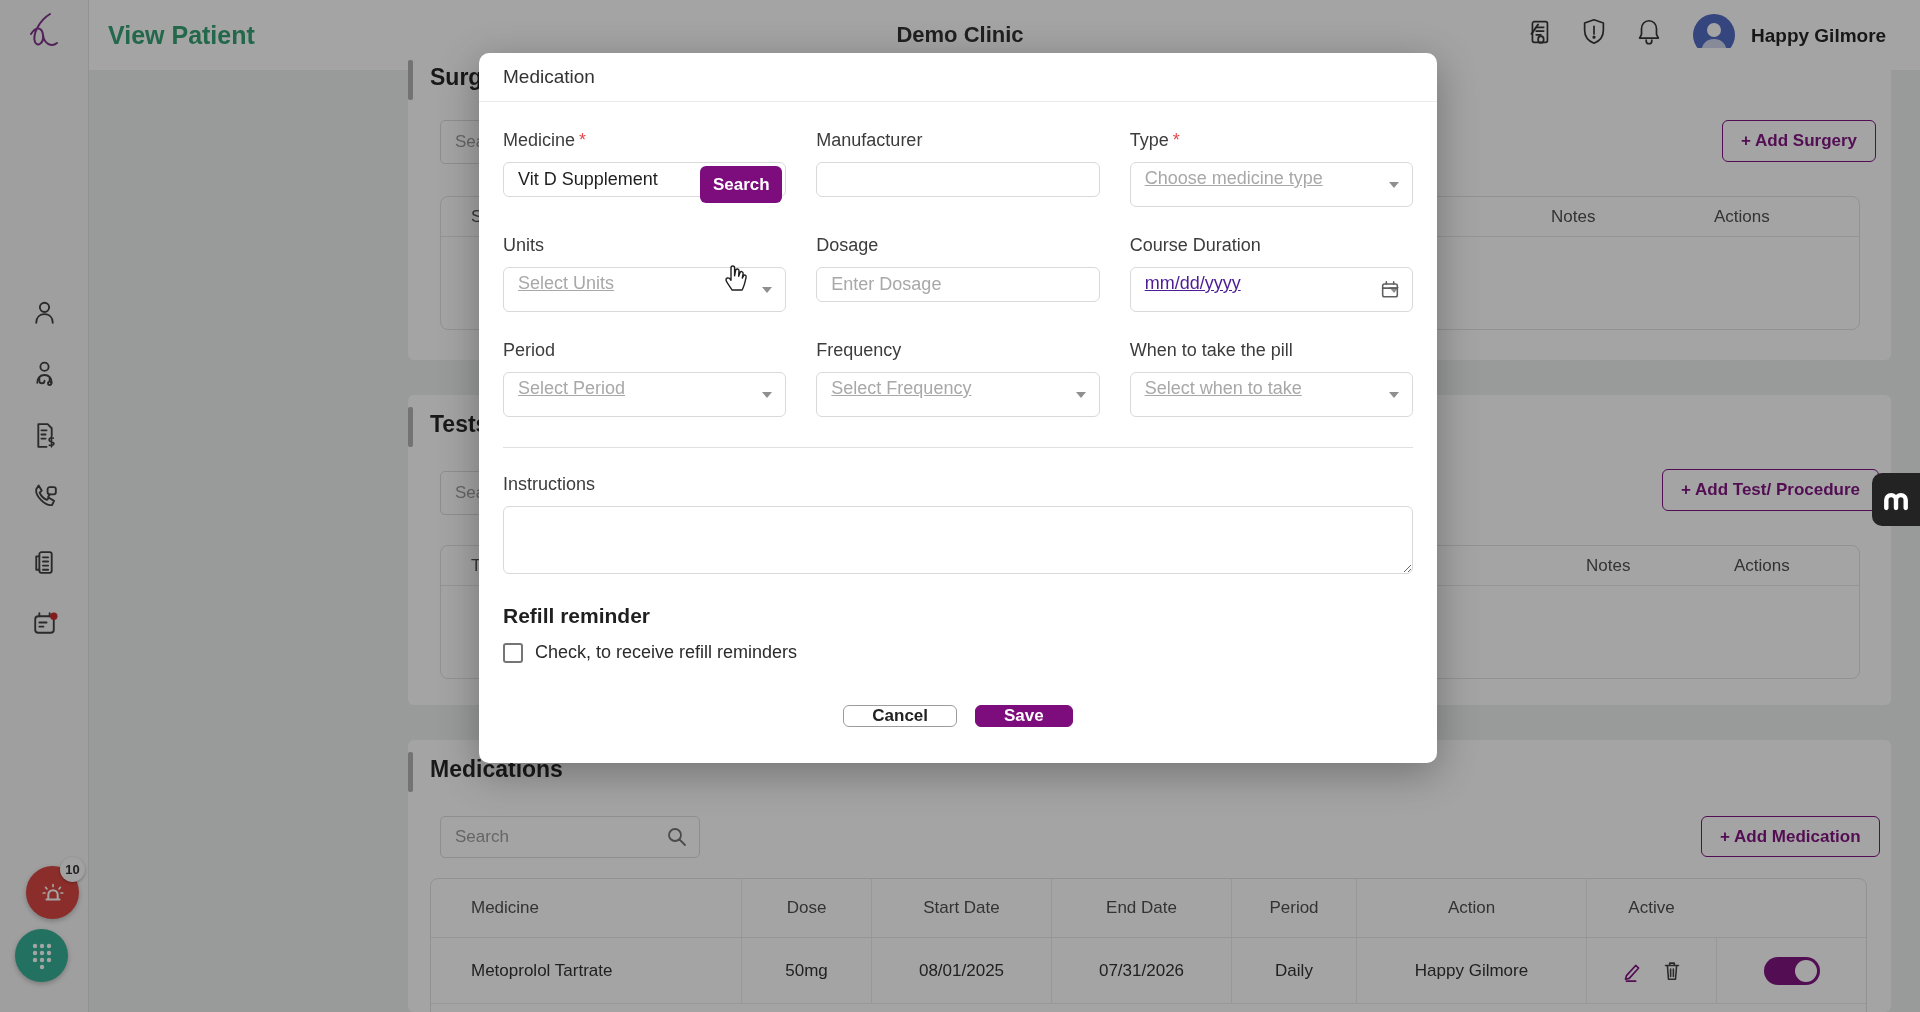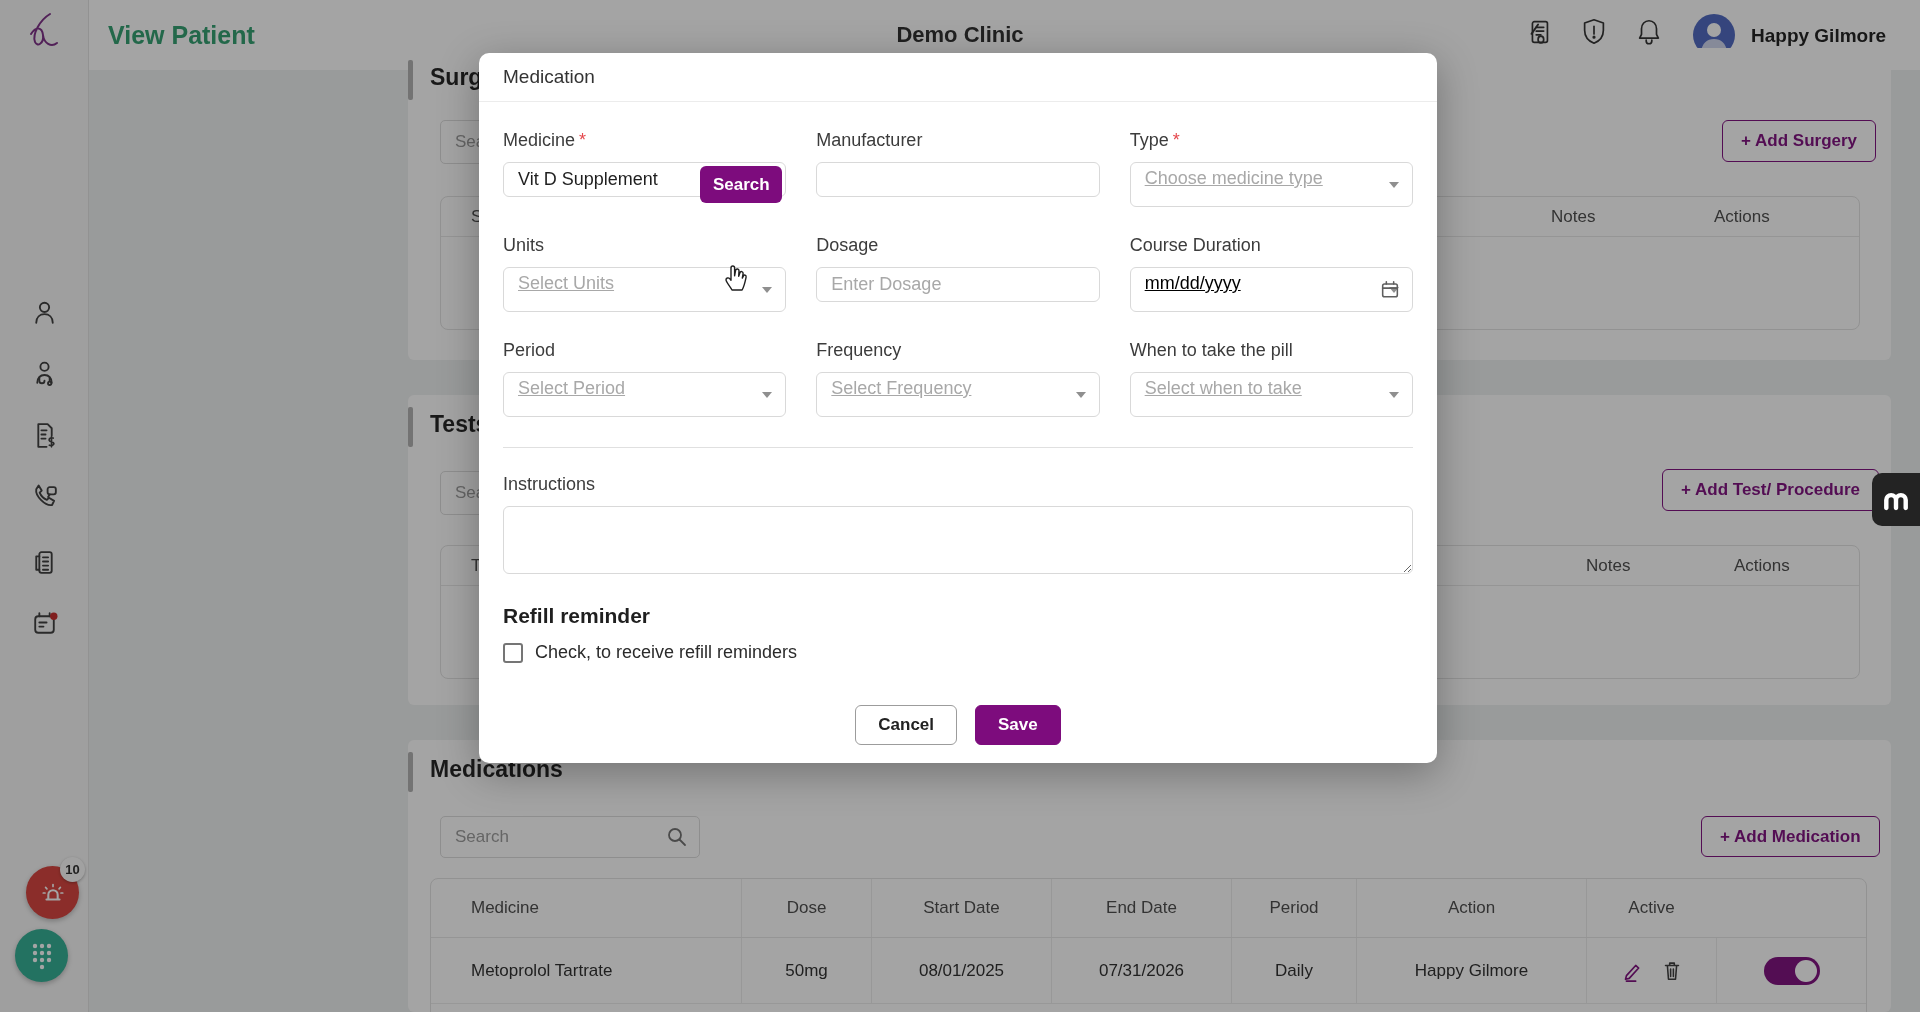--- a/index.html
+++ b/index.html
@@ -60,30 +60,30 @@
   .modal-body { padding:28px 24px 0 24px; }
   .form-grid { display:grid; grid-template-columns:1fr 1fr 1fr; column-gap:30px; row-gap:28px; }
   .field-label { font-size:18px; color:#3c3c3c; margin-bottom:11px; }
   .req { color:#e5484d; margin-left:4px; }
   .control { position:relative; height:45px; }
   .text-input { width:100%; height:35px; border:1px solid #d9d9d9; border-radius:6px; padding:0 14px; font-size:18px; color:#1f1f1f; font-family:"Liberation Sans",sans-serif; outline:none; background:#fff; }
   .text-input::placeholder { color:#a8a8a8; }
   .select-box { width:100%; height:45px; border:1px solid #d9d9d9; border-radius:6px; padding:0 34px 12px 14px; font-size:18px; color:#a8a8a8; display:flex; align-items:center; background:#fff; cursor:pointer; white-space:nowrap; overflow:hidden;text-decoration:underline; }
   .select-box::after { content:""; position:absolute; right:14px; top:20px; border-left:5px solid transparent; border-right:5px solid transparent; border-top:6px solid #8f8f8f; }
   .inline-search-btn { position:absolute; right:4px; top:4px; bottom:4px; width:82px; background:#7d0c7d; color:#fff; border:none; border-radius:6px; font-size:17px; font-weight:bold; font-family:"Liberation Sans",sans-serif; cursor:pointer; }
-  .date-box { color:#000000; }
+  .date-box { color:#4c1d95; }
   .date-cal { position:absolute; right:12px; top:11px; }
   .section-divider { border:none; border-top:1px solid #e0e0e0; margin:30px 0 26px 0; }
   .instructions-area { width:100%; height:68px; border:1px solid #d9d9d9; border-radius:6px; margin-top:11px; resize:both; font-family:"Liberation Sans",sans-serif; font-size:17px; padding:8px 12px; outline:none; }
   .refill-heading { font-size:21px; font-weight:bold; color:#1f1f1f; margin-top:26px; }
   .refill-row { display:flex; align-items:center; gap:12px; margin-top:14px; }
   .checkbox { width:20px; height:20px; border:2px solid #757575; border-radius:3px; background:#fff; cursor:pointer; }
   .refill-label { font-size:18px; color:#2b2b2b; }
   .modal-buttons { display:flex; justify-content:center; gap:18px; margin-top:42px; }
-  .btn { height:40px; border-radius:6px; font-size:17px; font-weight:bold; font-family:"Liberation Sans",sans-serif; padding:0 22px; cursor:pointer; }
+  .btn { height:22px; border-radius:6px; font-size:17px; font-weight:bold; font-family:"Liberation Sans",sans-serif; padding:0 28px; cursor:pointer; }
   .btn-cancel { background:#fff; border:1px solid #9c9c9c; color:#222; }
   .btn-save { background:#7d0c7d; border:1px solid #7d0c7d; color:#fff; }
 
   .m-tab { position:absolute; right:0; top:473px; width:48px; height:53px; background:#232323; border-radius:10px 0 0 10px; z-index:70; display:flex; align-items:center; justify-content:center; }
   .hand-cursor { position:absolute; left:722px; top:260px; z-index:90; pointer-events:none; }
   svg { display:block; }
 </style>
 </head>
 <body>
 

